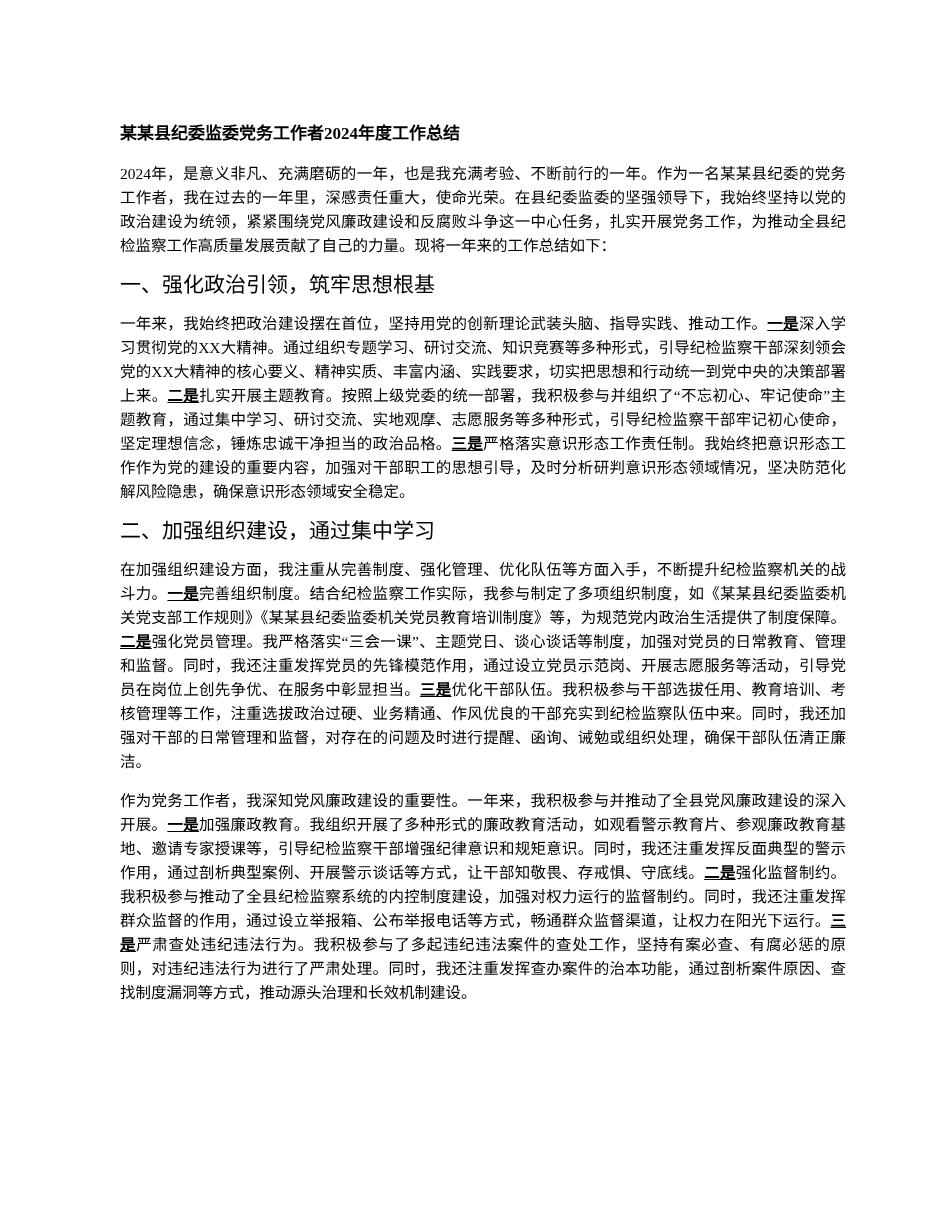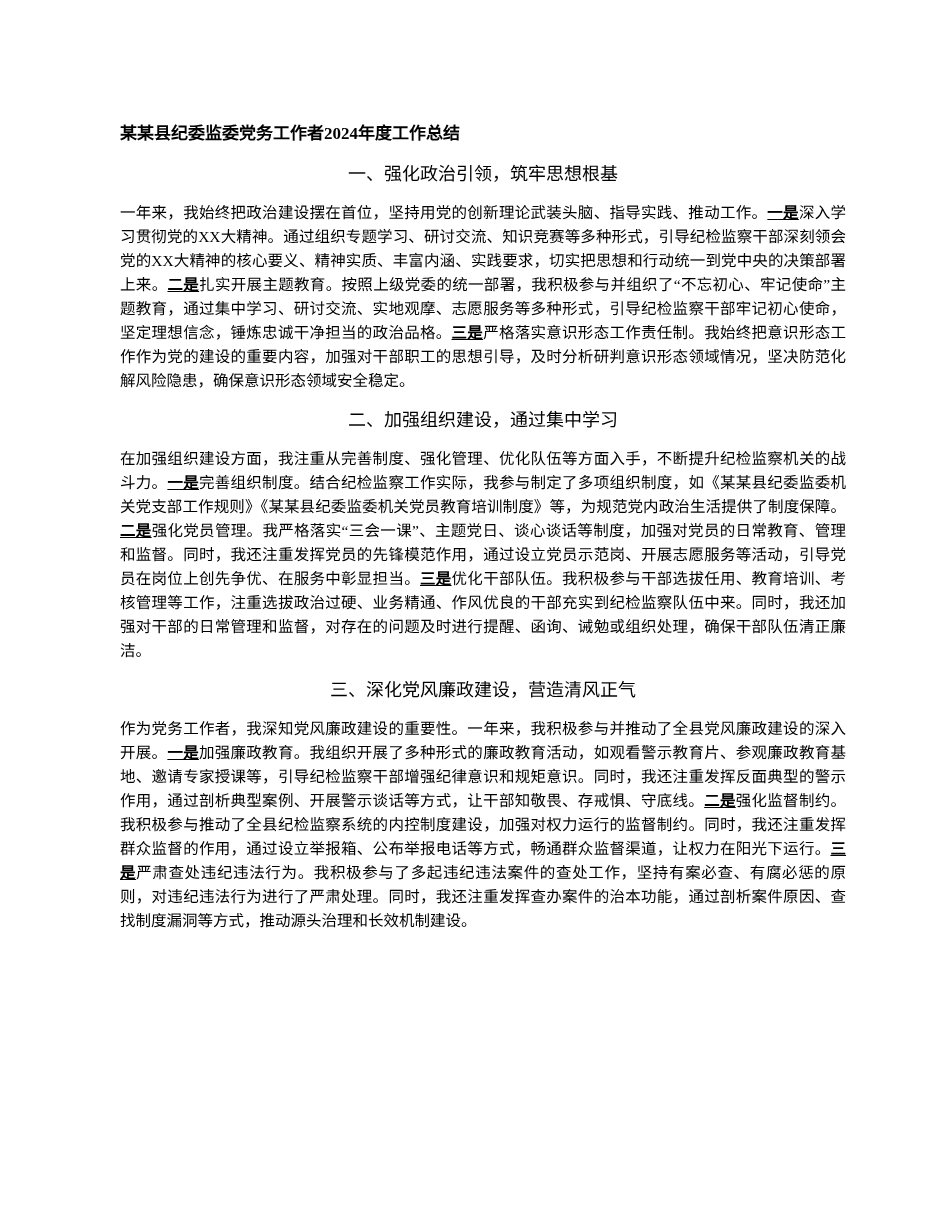--- a/index.html
+++ b/index.html
@@ -28,37 +28,36 @@
   }
   .para {
     font-size: 15.5px;
     line-height: 24px;
     text-align: justify;
     text-justify: inter-ideograph;
     margin: 0 0 15px 0;
     word-break: break-all;
   }
   .sec-heading {
-    font-size: 18px;
+    font-size: 21px;
     font-weight: normal;
     line-height: 24px;
     margin: 0 0 15px 0;
-    text-align: center;
   }
   .bold {
     font-weight: bold;
     text-decoration: underline;
   }
 </style>
 </head>
 <body>
 
 <div class="page">
   <h1 class="doc-title">某某县纪委监委党务工作者2024年度工作总结</h1>
   <div id="doc-body">
+      <p class="para"><span class="">2024年，是意义非凡、充满磨砺的一年，也是我充满考验、不断前行的一年。作为一名某某县纪委的党务工作者，我在过去的一年里，深感责任重大，使命光荣。在县纪委监委的坚强领导下，我始终坚持以党的政治建设为统领，紧紧围绕党风廉政建设和反腐败斗争这一中心任务，扎实开展党务工作，为推动全县纪检监察工作高质量发展贡献了自己的力量。现将一年来的工作总结如下：</span></p>
       <h2 class="sec-heading">一、强化政治引领，筑牢思想根基</h2>
       <p class="para"><span class="">一年来，我始终把政治建设摆在首位，坚持用党的创新理论武装头脑、指导实践、推动工作。</span><span class="bold">一是</span><span class="">深入学习贯彻党的XX大精神。通过组织专题学习、研讨交流、知识竞赛等多种形式，引导纪检监察干部深刻领会党的XX大精神的核心要义、精神实质、丰富内涵、实践要求，切实把思想和行动统一到党中央的决策部署上来。</span><span class="bold">二是</span><span class="">扎实开展主题教育。按照上级党委的统一部署，我积极参与并组织了“不忘初心、牢记使命”主题教育，通过集中学习、研讨交流、实地观摩、志愿服务等多种形式，引导纪检监察干部牢记初心使命，坚定理想信念，锤炼忠诚干净担当的政治品格。</span><span class="bold">三是</span><span class="">严格落实意识形态工作责任制。我始终把意识形态工作作为党的建设的重要内容，加强对干部职工的思想引导，及时分析研判意识形态领域情况，坚决防范化解风险隐患，确保意识形态领域安全稳定。</span></p>
       <h2 class="sec-heading">二、加强组织建设，通过集中学习</h2>
       <p class="para"><span class="">在加强组织建设方面，我注重从完善制度、强化管理、优化队伍等方面入手，不断提升纪检监察机关的战斗力。</span><span class="bold">一是</span><span class="">完善组织制度。结合纪检监察工作实际，我参与制定了多项组织制度，如《某某县纪委监委机关党支部工作规则》《某某县纪委监委机关党员教育培训制度》等，为规范党内政治生活提供了制度保障。</span><span class="bold">二是</span><span class="">强化党员管理。我严格落实“三会一课”、主题党日、谈心谈话等制度，加强对党员的日常教育、管理和监督。同时，我还注重发挥党员的先锋模范作用，通过设立党员示范岗、开展志愿服务等活动，引导党员在岗位上创先争优、在服务中彰显担当。</span><span class="bold">三是</span><span class="">优化干部队伍。我积极参与干部选拔任用、教育培训、考核管理等工作，注重选拔政治过硬、业务精通、作风优良的干部充实到纪检监察队伍中来。同时，我还加强对干部的日常管理和监督，对存在的问题及时进行提醒、函询、诫勉或组织处理，确保干部队伍清正廉洁。</span></p>
-      <h2 class="sec-heading">三、深化党风廉政建设，营造清风正气</h2>
       <p class="para"><span class="">作为党务工作者，我深知党风廉政建设的重要性。一年来，我积极参与并推动了全县党风廉政建设的深入开展。</span><span class="bold">一是</span><span class="">加强廉政教育。我组织开展了多种形式的廉政教育活动，如观看警示教育片、参观廉政教育基地、邀请专家授课等，引导纪检监察干部增强纪律意识和规矩意识。同时，我还注重发挥反面典型的警示作用，通过剖析典型案例、开展警示谈话等方式，让干部知敬畏、存戒惧、守底线。</span><span class="bold">二是</span><span class="">强化监督制约。我积极参与推动了全县纪检监察系统的内控制度建设，加强对权力运行的监督制约。同时，我还注重发挥群众监督的作用，通过设立举报箱、公布举报电话等方式，畅通群众监督渠道，让权力在阳光下运行。</span><span class="bold">三是</span><span class="">严肃查处违纪违法行为。我积极参与了多起违纪违法案件的查处工作，坚持有案必查、有腐必惩的原则，对违纪违法行为进行了严肃处理。同时，我还注重发挥查办案件的治本功能，通过剖析案件原因、查找制度漏洞等方式，推动源头治理和长效机制建设。</span></p>
     </div>
 </div>
 
 </body></html>

